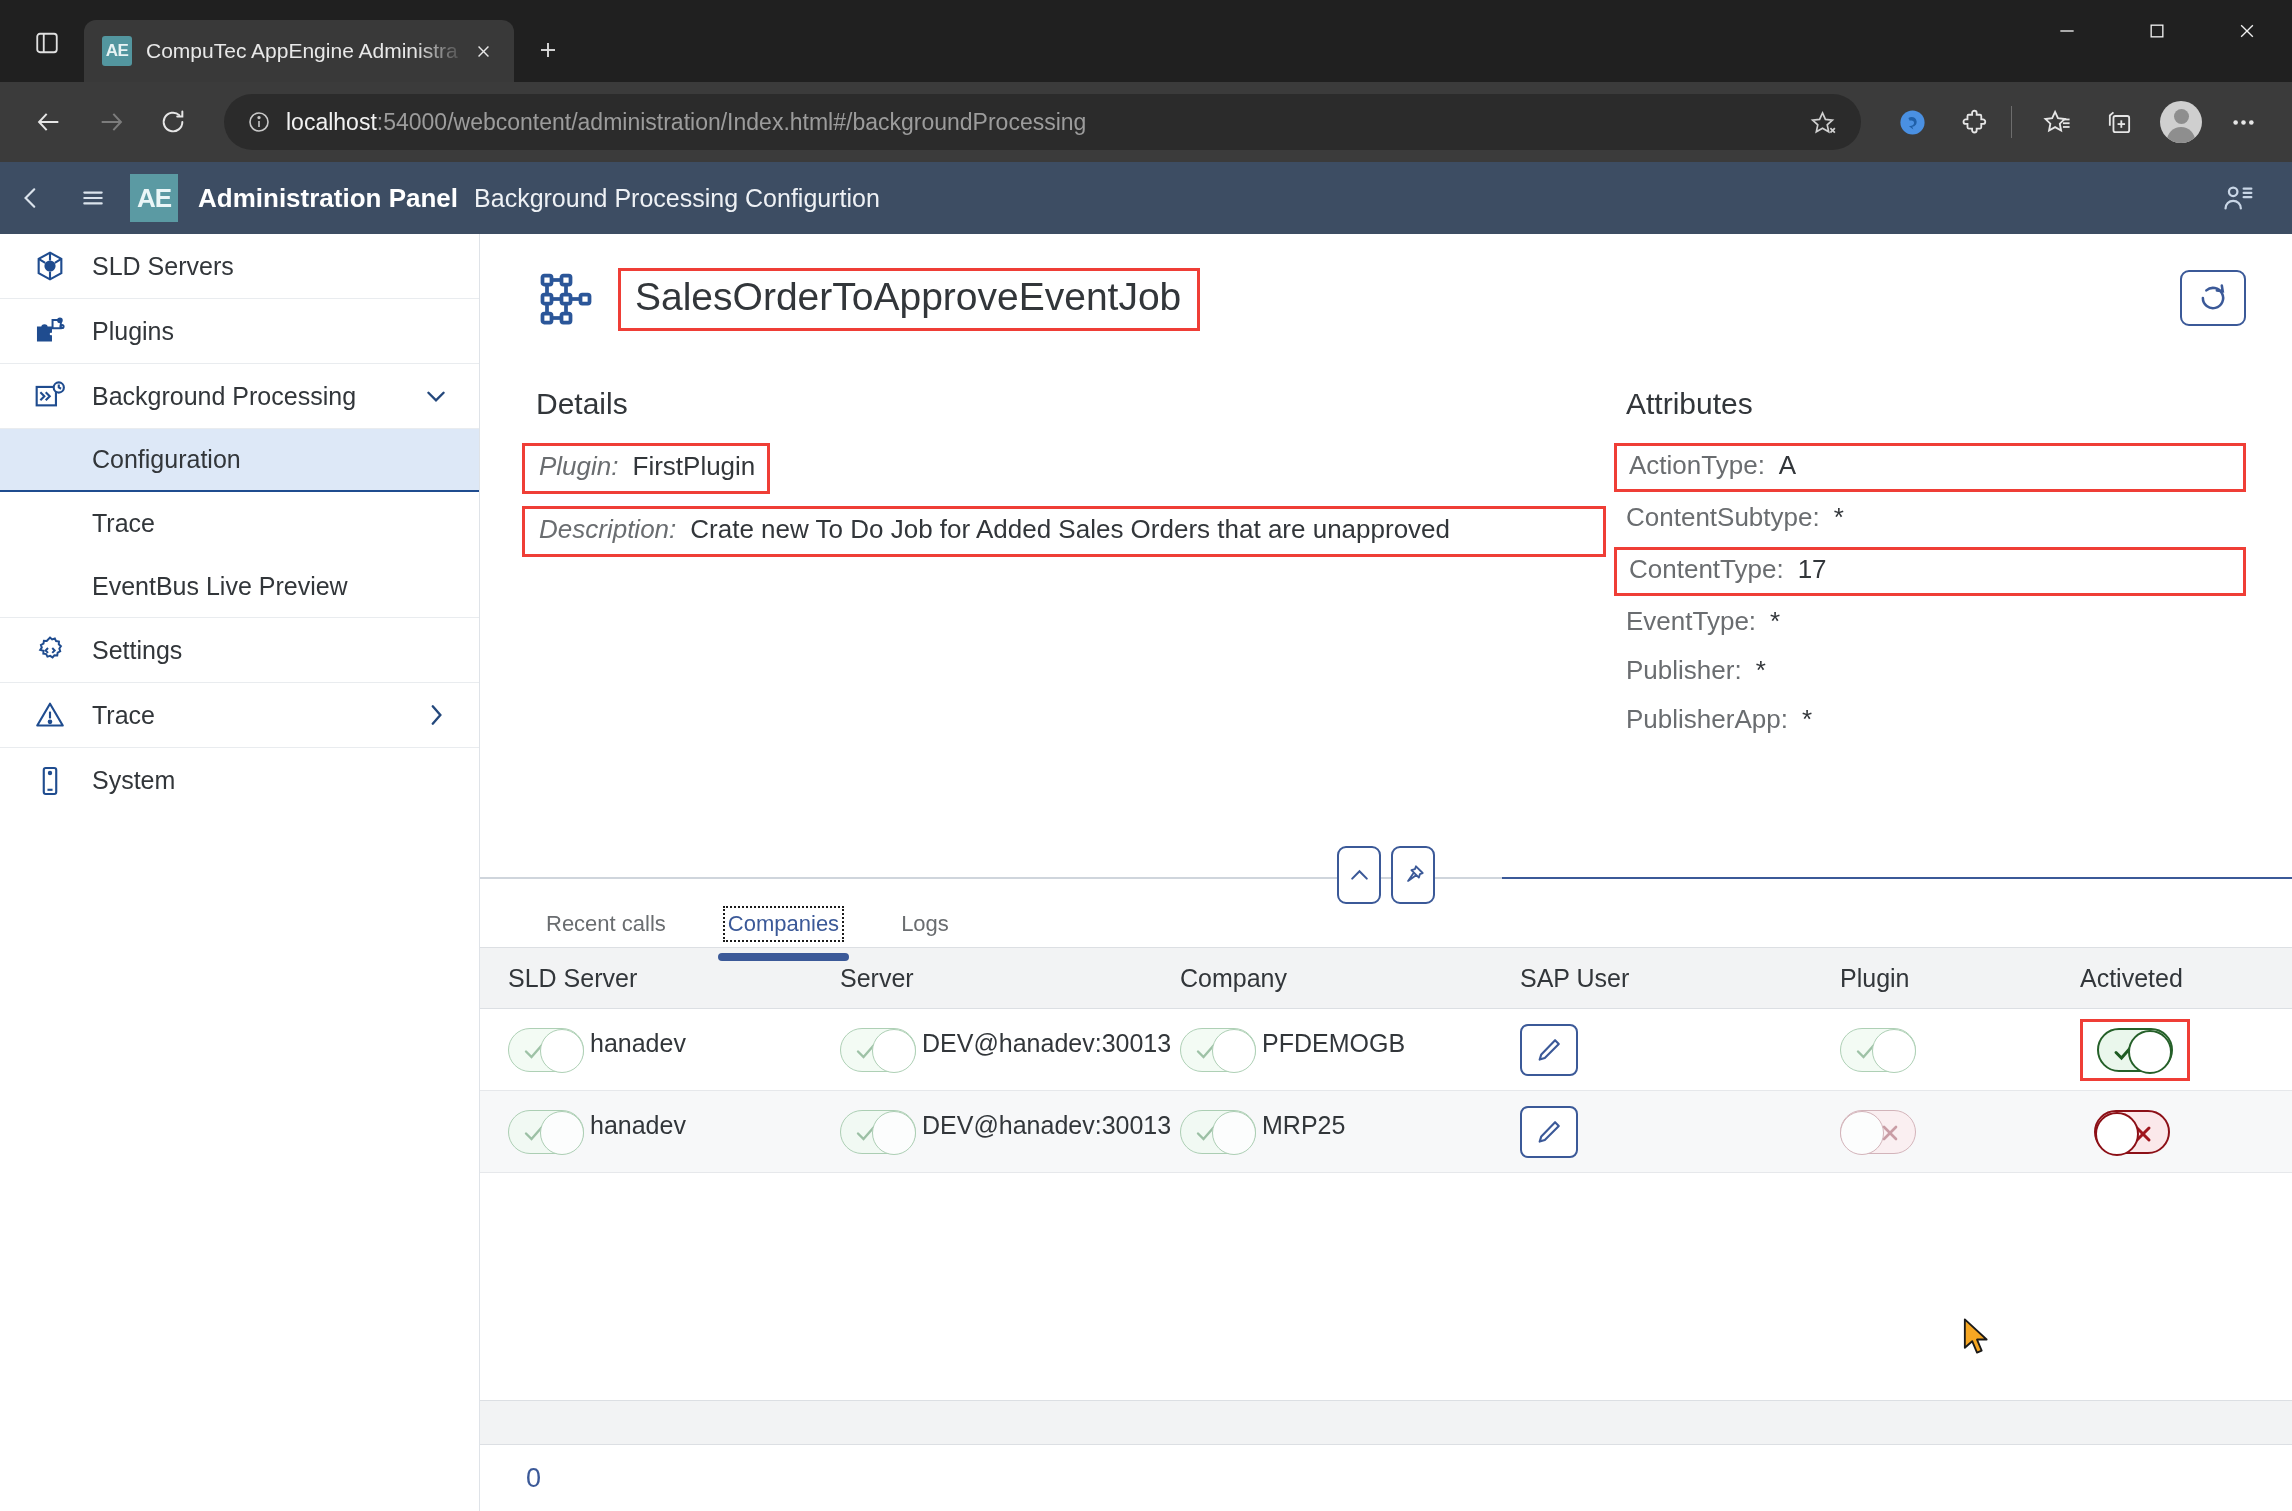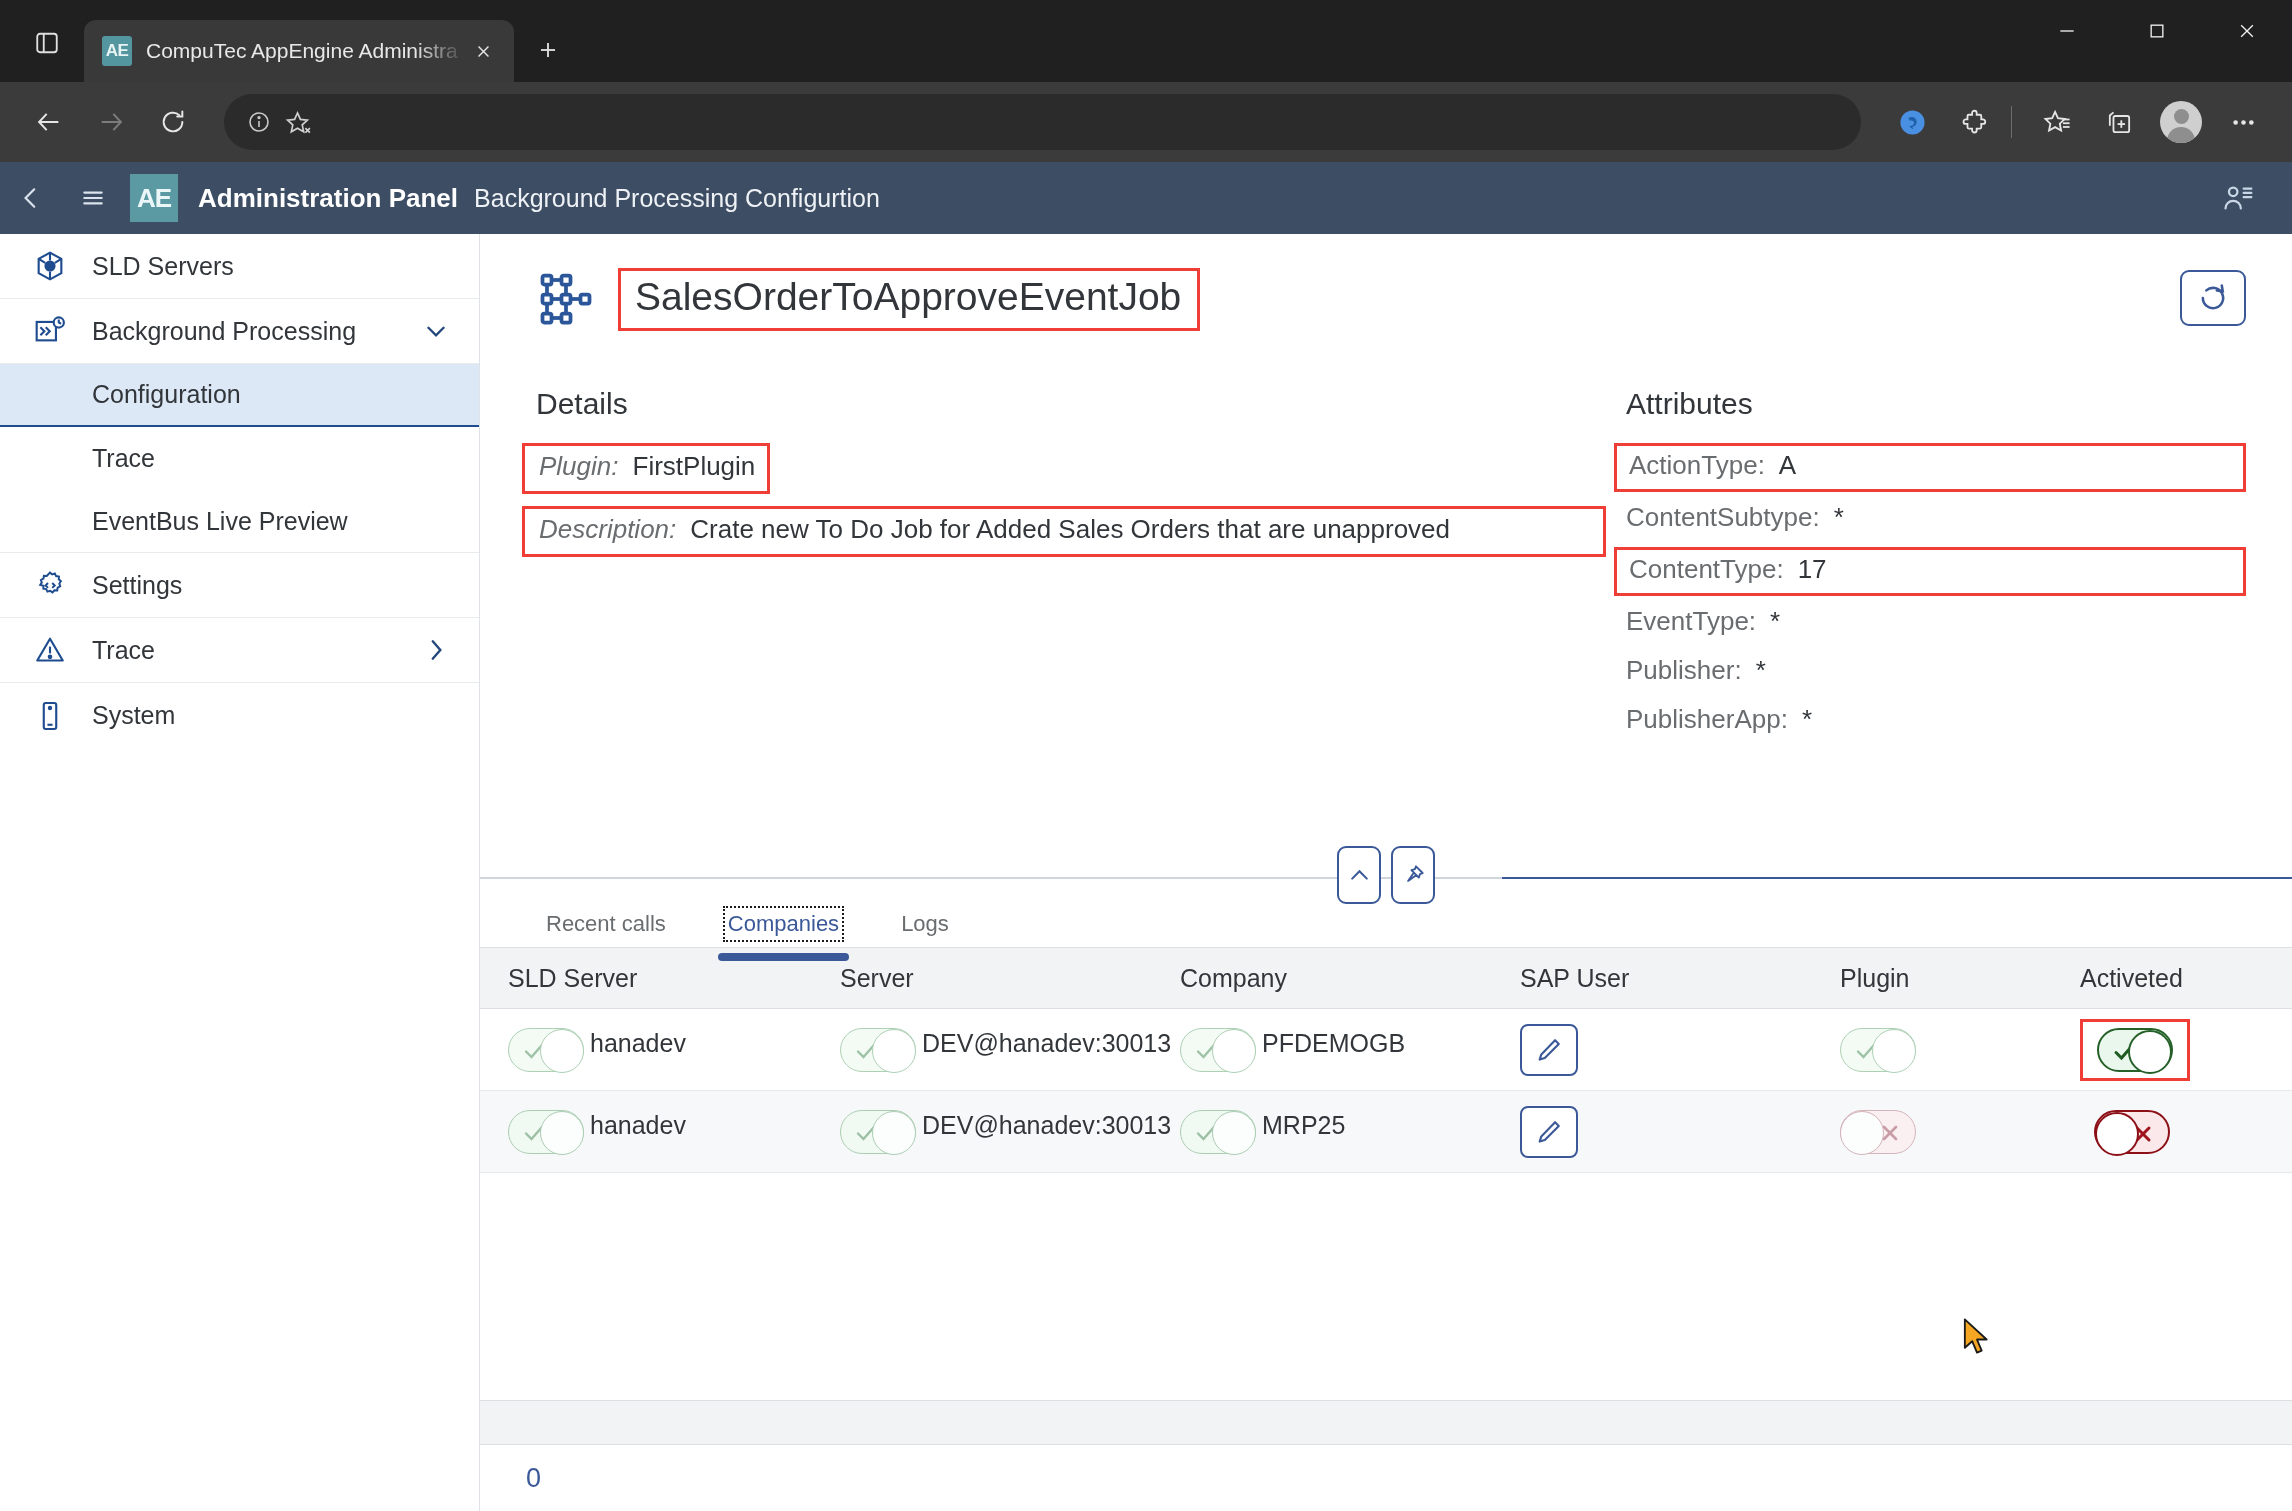--- a/index.html
+++ b/index.html
@@ -305,20 +305,21 @@
     </div>
 
     <div class="urlbar">
       <div class="url-info">
         <svg viewBox="0 0 24 24" stroke="currentColor" stroke-width="1.6" fill="none">
             <circle cx="12" cy="12" r="9"></circle>
             <line x1="12" y1="11" x2="12" y2="17"></line>
             <circle cx="12" cy="7.6" r="0.9" fill="currentColor"></circle>
           </svg>
       </div>
+      <div class="url-text"><b>localhost</b><span>:54000/webcontent/administration/Index.html#/backgroundProcessing</span></div>
       <div class="url-star">
         <svg viewBox="0 0 24 24" stroke="currentColor" stroke-width="1.5" fill="none">
             <polygon points="12,3.5 14.6,9.2 20.8,9.9 16.2,14.1 17.5,20.2 12,17.1 6.5,20.2 7.8,14.1 3.2,9.9 9.4,9.2"></polygon>
             <line x1="19" y1="17" x2="23" y2="21"></line>
             <line x1="23" y1="17" x2="19" y2="21"></line>
           </svg>
       </div>
     </div>
 
     <div class="tb-icon">
@@ -396,20 +397,31 @@
         <span class="side-ico">
           <svg viewBox="0 0 24 24" fill="none" stroke="#1f4c8f" stroke-width="1.5">
               <path d="M12 2.6 20 7v10l-8 4.4L4 17V7z"></path>
               <circle cx="12" cy="12" r="3.2" fill="#1f4c8f"></circle>
               <path d="M12 2.6v5.6M4 7l4.6 2.8M20 7l-4.6 2.8M12 21.4v-5.6"></path>
             </svg>
         </span>
         <span class="side-label">SLD Servers</span>
       </div>
 
+      <div class="side-item">
+        <span class="side-ico">
+          <svg viewBox="0 0 24 24" fill="none" stroke="#1f4c8f" stroke-width="1.4">
+              <path d="M3.5 9.5h3a1.6 1.6 0 1 1 3.2 0h3v3a1.6 1.6 0 1 0 0 3.2v3h-9.2z" fill="#1f4c8f"></path>
+              <path d="M13.8 4.2h5.8v5.8h-5.8z"></path>
+              <circle cx="19" cy="4.4" r="1.3"></circle>
+              <circle cx="20.5" cy="8.8" r="1.1"></circle>
+            </svg>
+        </span>
+        <span class="side-label">Plugins</span>
+      </div>
 
       <div class="side-item">
         <span class="side-ico">
           <svg viewBox="0 0 24 24" fill="none" stroke="#1f4c8f" stroke-width="1.5">
               <rect x="2.6" y="5.6" width="13.6" height="13"></rect>
               <polyline points="5.2,9.4 8,12.2 5.2,15"></polyline>
               <polyline points="9,9.4 11.8,12.2 9,15"></polyline>
               <circle cx="18.2" cy="6" r="3.6" fill="#fff"></circle>
               <polyline points="18.2,3.8 18.2,6 19.8,6.9"></polyline>
             </svg>

